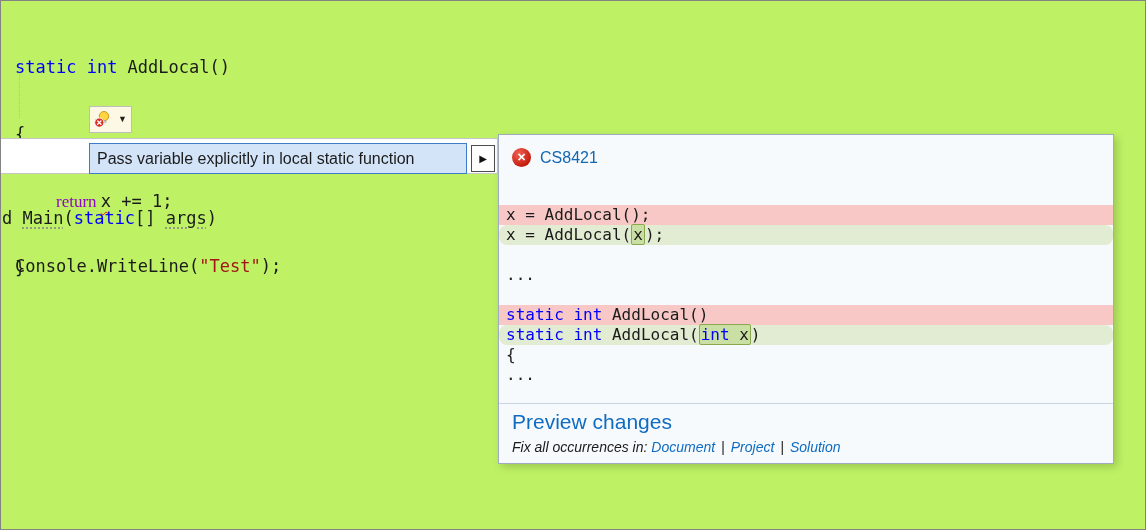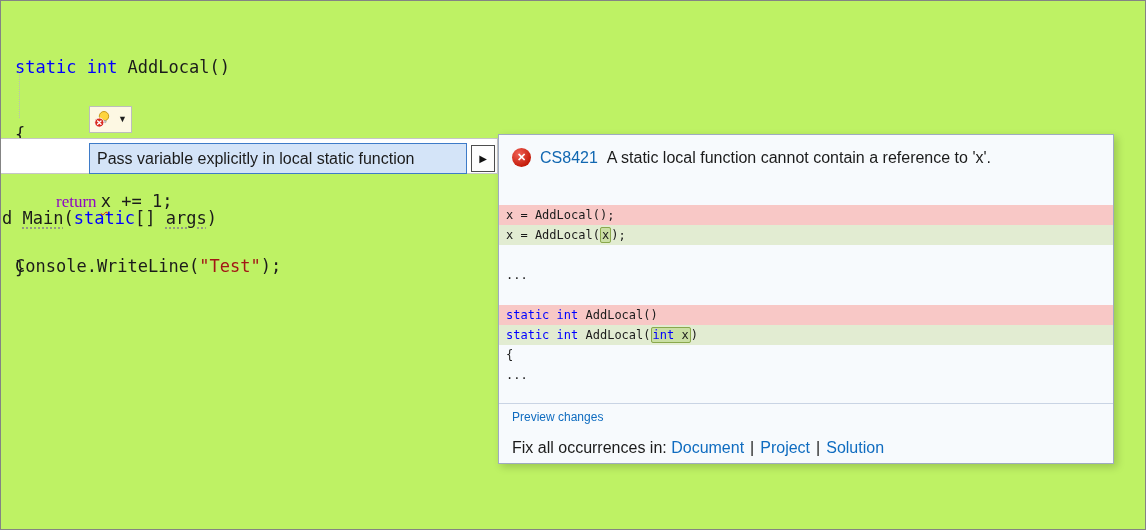--- a/index.html
+++ b/index.html
@@ -64,31 +64,31 @@
     padding: 13px 12px 0 13px; font-size: 16px; color: #1b1b1b;
     white-space: nowrap;
   }
   .err-badge {
     width: 19px; height: 19px; border-radius: 50%; flex: none;
     background: radial-gradient(circle at 35% 30%, #f06156, #c21807 75%);
     color: #ffffff; font-size: 11px; font-weight: bold;
     display: flex; align-items: center; justify-content: center;
   }
   .err-code { color: #1167b1; text-align: right; }
-  .pv-code { position: absolute; left: 0; top: 70px; right: 0; font-family: "DejaVu Sans Mono", monospace; font-size: 12px; color: #1b1b1b; }
+  .pv-code { position: absolute; left: 0; top: 70px; right: 0; font-family: "DejaVu Sans Mono", monospace; font-size: 16px; color: #1b1b1b; }
   .pv-line { height: 20px; line-height: 20px; padding-left: 7px; white-space: pre; }
   .pv-line.removed { background: #f8c8c6; }
-  .pv-line.added { background: #e2ecd2; }
+  .pv-line.added { background: #e2ecd2; border-radius: 8px; }
   .box-token {
     background: #cadfa4; border: 1px solid #8aa84c; border-radius: 2px;
     padding: 0 1px;
   }
   .popup-divider { position: absolute; left: 0; right: 0; top: 268px; border-top: 1px solid #c9d4e4; }
-  .preview-link { position: absolute; left: 13px; top: 275px; font-size: 12px; color: #0f6cc0; cursor: pointer; }
-  .fix-all { position: absolute; left: 13px; top: 304px; font-size: 16px; color: #1b1b1b; white-space: pre; }
+  .preview-link { position: absolute; left: 13px; top: 275px; font-size: 21px; color: #0f6cc0; cursor: pointer; }
+  .fix-all { position: absolute; left: 13px; top: 304px; font-size: 14px; color: #1b1b1b; white-space: pre; font-style: italic; }
   .fix-all .link { color: #0f6cc0; cursor: pointer; }
   .fix-all .sep { color: #1b1b1b; margin: 0 6px; }
 </style>
 </head>
 <body>
 
 <div class="screen">
 
   <div class="editor">
     <div class="code top-code">
@@ -117,21 +117,20 @@
     <div class="qa-item">Pass variable explicitly in local static function</div>
     <div class="qa-arrow-btn">
       <span class="arrow">▶</span>
     </div>
   </div>
 
   <div class="popup">
     <div class="popup-header">
       <span class="err-badge">✕</span>
       <span class="err-code">CS8421</span>
-      <span class="err-msg">A static local function cannot contain a reference to 'x'.</span>
     </div>
 
     <div class="pv-code">
       <div class="pv-line removed"><span>x = AddLocal();</span></div>
       <div class="pv-line added"><span>x = AddLocal(</span><span class="box-token">x</span><span>);</span></div>
       <div class="pv-line"></div>
       <div class="pv-line"><span>...</span></div>
       <div class="pv-line"></div>
       <div class="pv-line removed"><span class="kw">static </span><span class="kw">int</span><span> AddLocal()</span></div>
       <div class="pv-line added"><span class="kw">static </span><span class="kw">int</span><span> AddLocal(</span><span class="box-token"><span class="kw">int</span><span> x</span></span><span>)</span></div>

